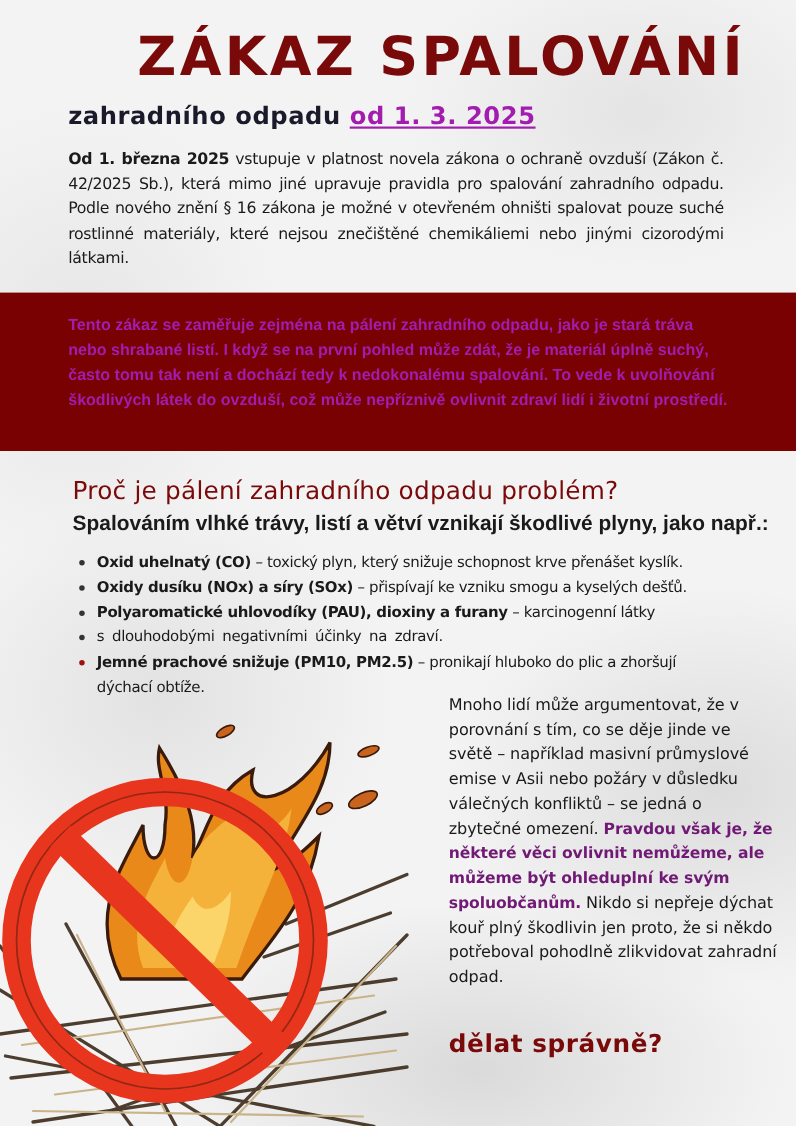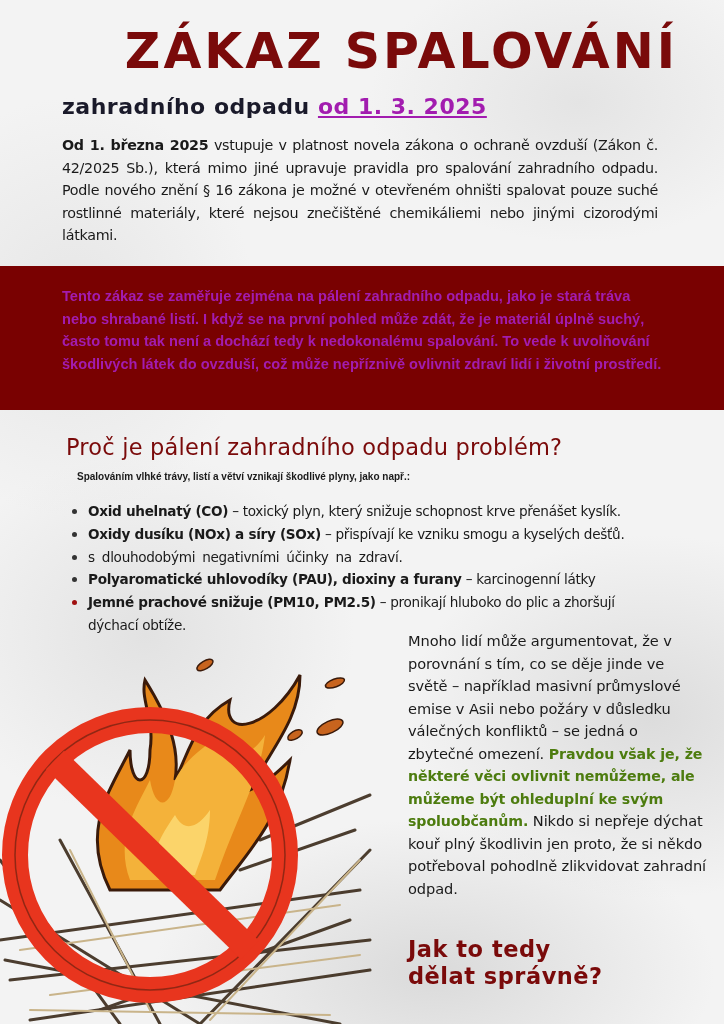--- a/index.html
+++ b/index.html
@@ -46,40 +46,40 @@
   }
   .section-heading {
     position:absolute; left:66px; top:431px;
     font-family:"DejaVu Sans", sans-serif; font-weight:normal;
     font-size:22.5px; color:#7a0a0a; line-height:32px; white-space:nowrap;
     letter-spacing:0.2px;
   }
   .section-lead {
     position:absolute; left:66px; top:467px;
     font-family:"Liberation Sans", sans-serif; font-weight:bold;
-    font-size:10px; line-height:20px; white-space:nowrap;margin-left:11px;
+    font-size:19px; line-height:20px; white-space:nowrap;
   }
   .bullets {
     position:absolute; left:70px; top:500px; width:610px;
     list-style:none; margin:0; padding:0;
     font-size:13.6px; line-height:22.8px; letter-spacing:-0.3px;
   }
   .bullets li { position:relative; padding-left:18px; white-space:nowrap; }
   .bullets li .dot {
     position:absolute; left:2px; top:9px; width:5px; height:5px; border-radius:50%;
     background:#333;
   }
   .bullets li.red .dot { background:#a01010; }
   .bullets b { font-weight:bold; }
   .side-text {
     position:absolute; left:408px; top:630px; width:300px;
     font-size:14.6px; line-height:22.5px; letter-spacing:-0.1px;
   }
   .side-text .emph {
-    color:#4d7c0f; font-weight:bold; font-family:"DejaVu Sans", sans-serif;
+    color:#701a75; font-weight:bold; font-family:"DejaVu Sans", sans-serif;
     font-size:14.2px; letter-spacing:-0.1px;
   }
   .closing-heading {
     position:absolute; left:408px; top:936px;
     font-family:"DejaVu Sans", sans-serif; font-weight:bold;
     font-size:22.5px; line-height:27px; color:#7a0a0a; letter-spacing:0.5px;
   }
   .illustration {
     position:absolute; left:0; top:640px; width:380px; height:384px;
   }
@@ -104,27 +104,27 @@
 
 <ul class="bullets">
   <li>
     <span class="dot"></span>
     <b>Oxid uhelnatý (CO)</b><span> – toxický plyn, který snižuje schopnost krve přenášet kyslík.</span>
   </li>
   <li>
     <span class="dot"></span>
     <b>Oxidy dusíku (NOx) a síry (SOx)</b><span> – přispívají ke vzniku smogu a kyselých dešťů.</span>
   </li>
+  <li>
+    <span class="dot"></span>
+    <b>Polyaromatické uhlovodíky (PAU), dioxiny a furany</b><span> – karcinogenní látky</span>
+  </li>
   <li style="word-spacing:3px;">
     <span class="dot"></span>
     <span>s dlouhodobými negativními účinky na zdraví.</span>
-  </li>
-  <li>
-    <span class="dot"></span>
-    <b>Polyaromatické uhlovodíky (PAU), dioxiny a furany</b><span> – karcinogenní látky</span>
   </li>
   <li class="red">
     <span class="dot"></span>
     <b>Jemné prachové snižuje (PM10, PM2.5)</b><span> – pronikají hluboko do plic a zhoršují</span>
   </li>
   <li>
     <span>dýchací obtíže.</span>
   </li>
 </ul>
 
@@ -171,15 +171,14 @@
   </svg>
 </div>
 
 <div class="side-text">
   <span>Mnoho lidí může argumentovat, že v porovnání s tím, co se děje jinde ve světě – například masivní průmyslové emise v Asii nebo požáry v důsledku válečných konfliktů – se jedná o zbytečné omezení.</span>
   <span class="emph">Pravdou však je, že některé věci ovlivnit nemůžeme, ale můžeme být ohleduplní ke svým spoluobčanům.</span>
   <span>Nikdo si nepřeje dýchat kouř plný škodlivin jen proto, že si někdo potřeboval pohodlně zlikvidovat zahradní odpad.</span>
 </div>
 
 <div class="closing-heading">
-  <div>Jak to tedy</div>
   <div>dělat správně?</div>
 </div>
 
 </body></html>

